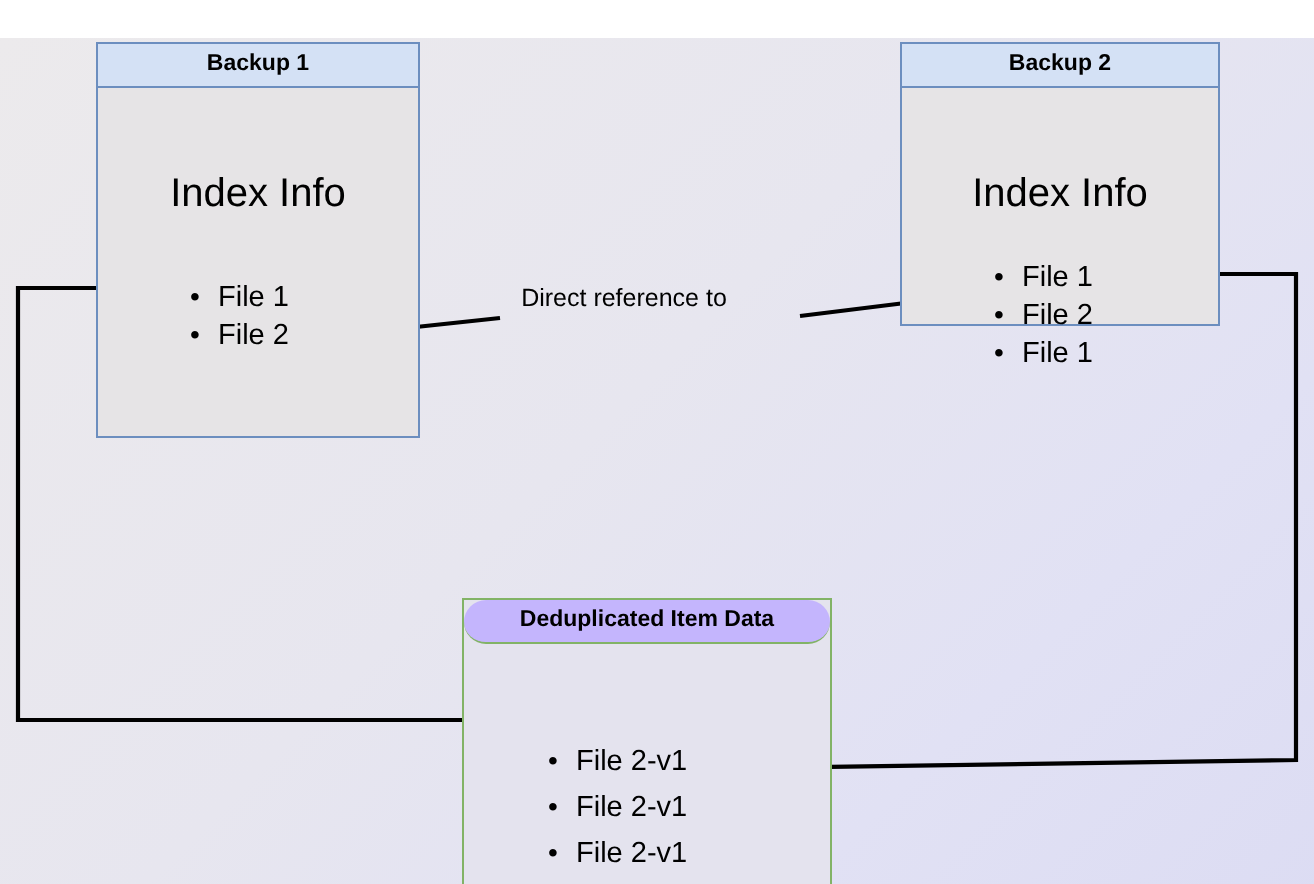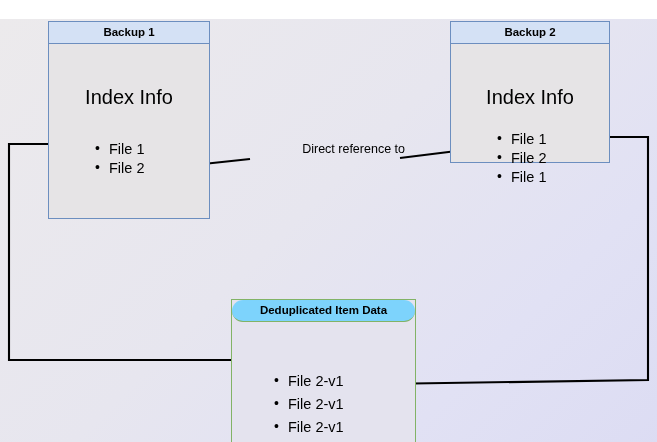--- a/index.html
+++ b/index.html
@@ -45,21 +45,21 @@
     height: 22px;
     line-height: 20px;
     text-align: center;
     font-size: 11.5px;
     font-weight: bold;
     color: #000000;
     background: #d4e1f5;
     border-bottom: 1.5px solid #6c8ebf;
   }
   .node.green .node-header {
-    background: #7dd3fc;
+    background: #c4b5fd;
     border-bottom-color: #82b366;
     border-radius: 11px;
   }
   .node-body {
     position: relative;
     height: calc(100% - 22px);
   }
   .node-caption {
     position: absolute;
     left: 0;
@@ -105,21 +105,21 @@
 
   
   .edge-label {
     position: absolute;
     text-align: center;
     font-size: 12.5px;
     line-height: 15px;
     color: #000000;
     white-space: nowrap;
   }
-  #label-direct-reference { left: 259px; top: 123px; width: 146px; text-align: right; }
+  #label-direct-reference { left: 239px; top: 123px; width: 146px; }
 </style>
 </head>
 <body>
 
 <div id="canvas">
 
   <svg class="edges" width="657" height="442" viewBox="0 0 657 442">
     <defs>
       <marker id="arrow-end" viewBox="0 0 12 12" refX="10.5" refY="6" markerWidth="8" markerHeight="8" orient="auto-start-reverse">
         <path d="M 0 0.6 L 12 6 L 0 11.4 L 3.2 6 Z" fill="#000000"></path>

